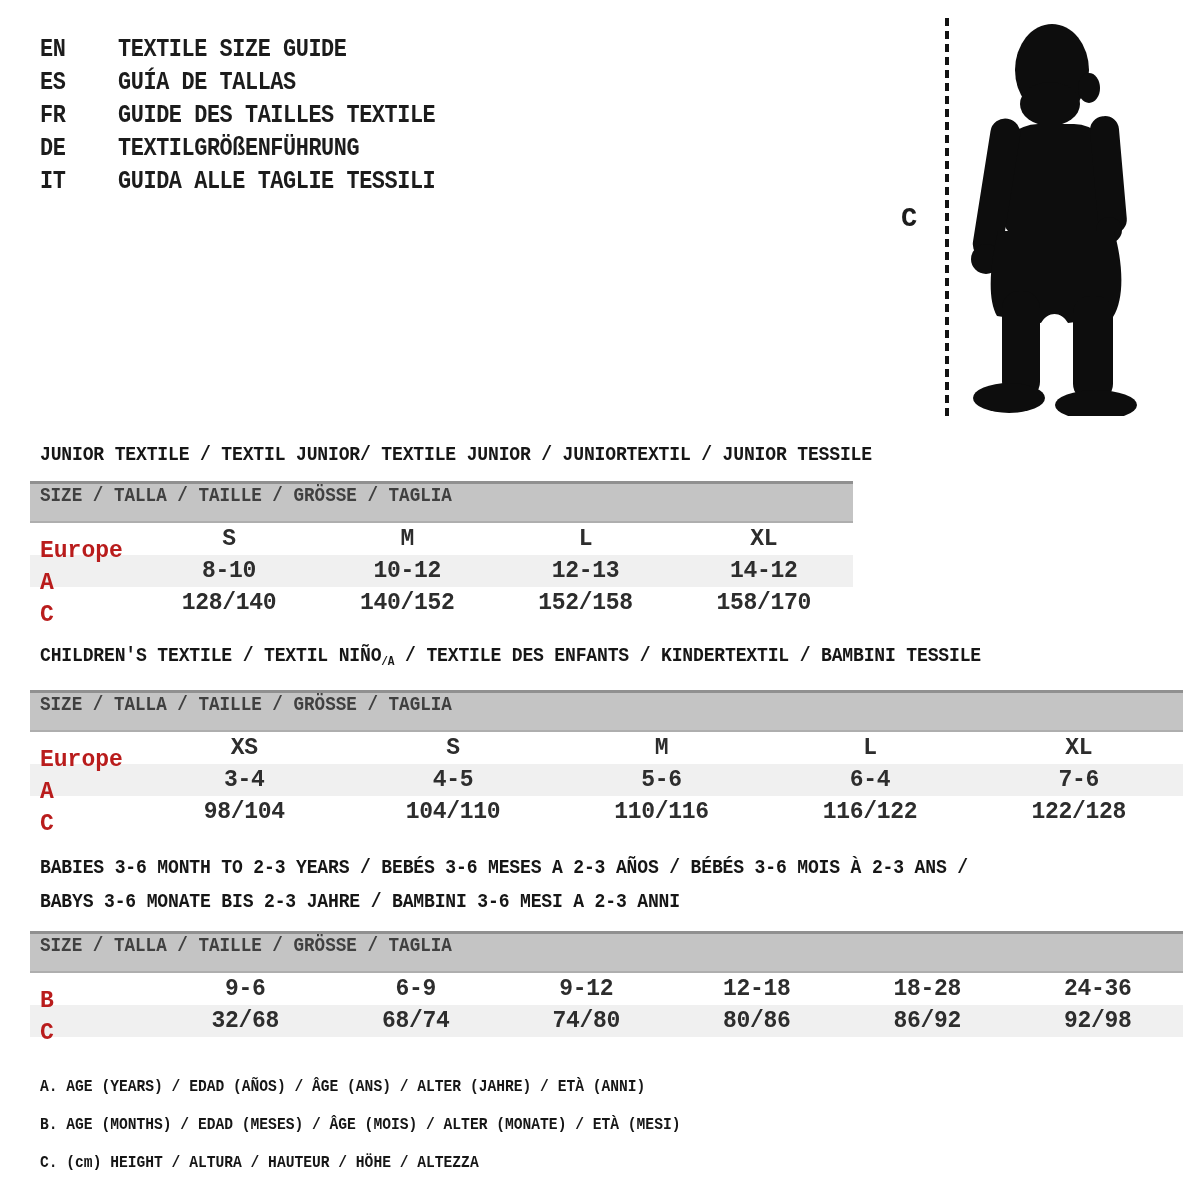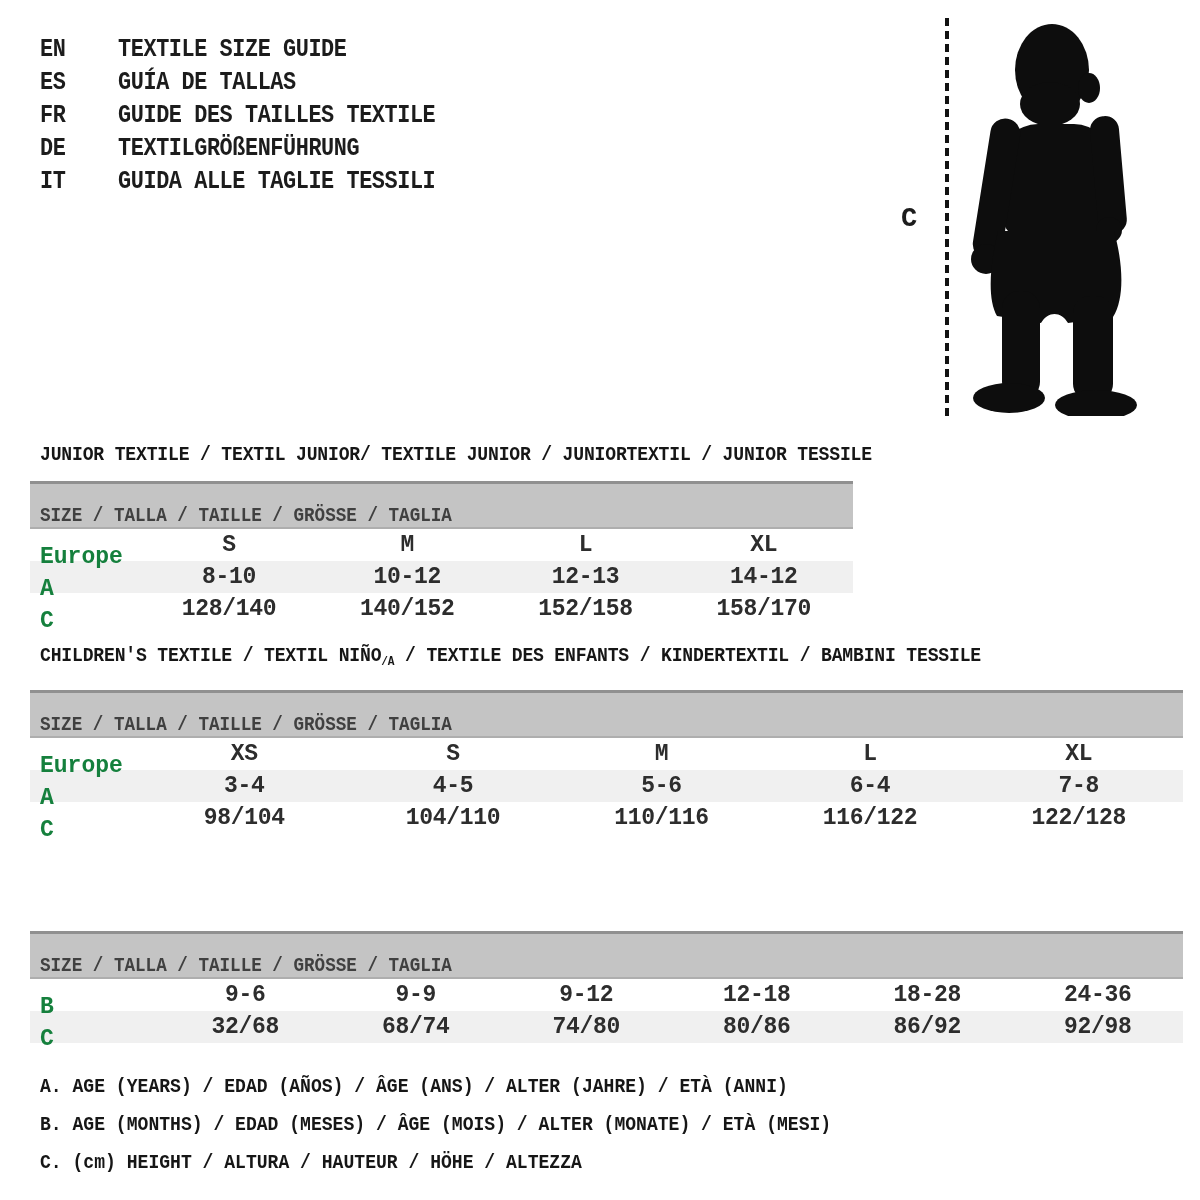--- a/index.html
+++ b/index.html
@@ -25,32 +25,32 @@
   
   .section-heading{position:absolute;left:40px;font-size:21px;font-weight:700;letter-spacing:-0.2px;
                    line-height:26px;white-space:nowrap;transform:scaleX(0.86);transform-origin:0 50%;color:#161616;}
   .heading-sub{font-size:13px;vertical-align:-4px;}
   .babies-heading{position:absolute;left:40px;font-size:21px;font-weight:700;letter-spacing:-0.2px;
                   line-height:34px;color:#161616;}
   .babies-heading > div{transform:scaleX(0.86);transform-origin:0 50%;white-space:nowrap;}
 
   
   .size-table{position:absolute;left:30px;}
-  .size-header-bar{height:48px;background:#c4c4c4;border-top:3px solid #909090;border-bottom:2px solid #aeaeae;
-                   box-sizing:border-box;display:flex;align-items:flex-end;padding-left:10px;
+  .size-header-bar{height:42px;background:#c4c4c4;border-top:3px solid #909090;border-bottom:2px solid #aeaeae;
+                   box-sizing:border-box;display:flex;align-items:flex-start;padding-left:10px;
                    font-size:20px;font-weight:700;color:#404040;}
   .trow{display:flex;align-items:center;height:32px;font-size:23px;font-weight:700;}
   .trow.shaded{background:#f0f0f0;}
-  .tlabel{padding-left:10px;box-sizing:border-box;color:#15803d;margin-top:24px;}
+  .tlabel{padding-left:10px;box-sizing:border-box;color:#b91c1c;margin-top:24px;}
   .w110 .tlabel{width:110px;}
   .w130 .tlabel{width:130px;}
   .tcell{flex:1;text-align:center;color:#2d2d2d;letter-spacing:-0.3px;}
 
   
-  .legend{position:absolute;left:40px;top:1068px;font-size:21px;font-weight:700;line-height:38px;color:#161616;}
+  .legend{position:absolute;left:40px;top:1068px;font-size:17px;font-weight:700;line-height:38px;color:#161616;}
   .legend > div{transform:scaleX(0.86);transform-origin:0 50%;white-space:nowrap;}
 </style>
 </head>
 <body>
 
 <div class="canvas">
 
   <div class="lang-block">
     <div class="lang-row">
       <span class="lang-code">EN</span>
@@ -140,40 +140,44 @@
       <span class="tcell">M</span>
       <span class="tcell">L</span>
       <span class="tcell">XL</span>
     </div>
     <div class="trow shaded">
       <span class="tlabel">A</span>
       <span class="tcell">3-4</span>
       <span class="tcell">4-5</span>
       <span class="tcell">5-6</span>
       <span class="tcell">6-4</span>
-      <span class="tcell">7-8</span>
+      <span class="tcell">7-6</span>
     </div>
     <div class="trow">
       <span class="tlabel">C</span>
       <span class="tcell">98/104</span>
       <span class="tcell">104/110</span>
       <span class="tcell">110/116</span>
       <span class="tcell">116/122</span>
       <span class="tcell">122/128</span>
     </div>
   </div>
 
+  <div class="babies-heading" style="top:851px;">
+    <div>BABIES 3-6 MONTH TO 2-3 YEARS / BEBÉS 3-6 MESES A 2-3 AÑOS / BÉBÉS 3-6 MOIS À 2-3 ANS /</div>
+    <div>BABYS 3-6 MONATE BIS 2-3 JAHRE / BAMBINI 3-6 MESI A 2-3 ANNI</div>
+  </div>
   <div class="size-table w130" style="top:931px;width:1153px;">
     <div class="size-header-bar">
       <span class="sx88">SIZE / TALLA / TAILLE / GRÖSSE / TAGLIA</span>
     </div>
     <div class="trow">
       <span class="tlabel">B</span>
       <span class="tcell">9-6</span>
-      <span class="tcell">9-9</span>
+      <span class="tcell">6-9</span>
       <span class="tcell">9-12</span>
       <span class="tcell">12-18</span>
       <span class="tcell">18-28</span>
       <span class="tcell">24-36</span>
     </div>
     <div class="trow shaded">
       <span class="tlabel">C</span>
       <span class="tcell">32/68</span>
       <span class="tcell">68/74</span>
       <span class="tcell">74/80</span>

